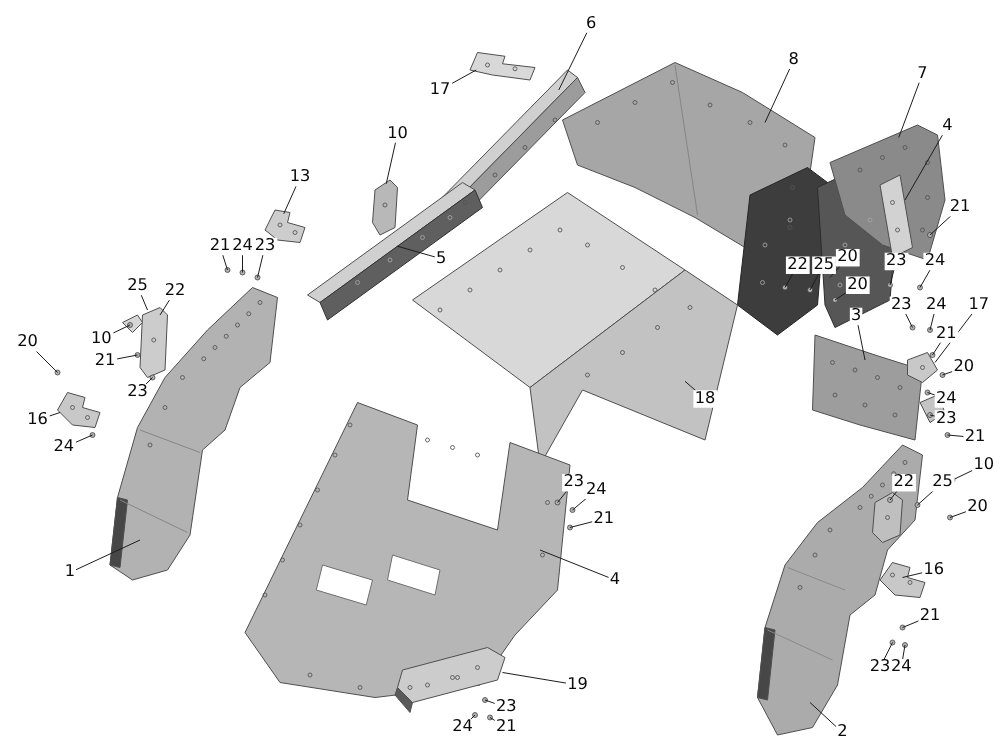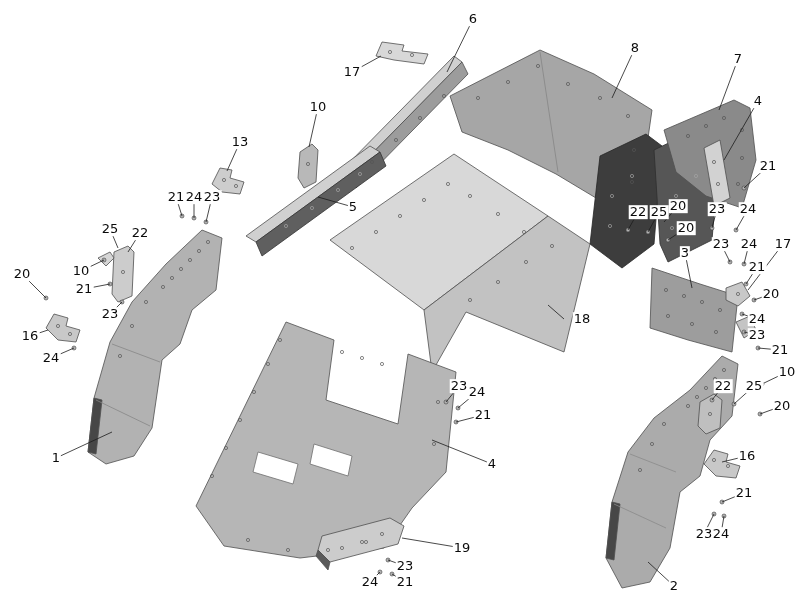--- a/index.html
+++ b/index.html
@@ -307,21 +307,21 @@
       <div class="callout" style="left: 721px; top: 244px;">23</div>
       <div class="callout" style="left: 749px; top: 244px;">24</div>
       <div class="callout" style="left: 783px; top: 244px;">17</div>
       <div class="callout" style="left: 22px; top: 274px;">20</div>
       <div class="callout" style="left: 81px; top: 271px;">10</div>
       <div class="callout" style="left: 84px; top: 289px;">21</div>
       <div class="callout" style="left: 685px; top: 253px;">3</div>
       <div class="callout" style="left: 757px; top: 267px;">21</div>
       <div class="callout" style="left: 771px; top: 294px;">20</div>
       <div class="callout" style="left: 110px; top: 314px;">23</div>
-      <div class="callout" style="left: 564px; top: 319px; margin-left: 18px;">18</div>
+      <div class="callout" style="left: 564px; top: 319px;">18</div>
       <div class="callout" style="left: 757px; top: 319px;">24</div>
       <div class="callout" style="left: 30px; top: 336px;">16</div>
       <div class="callout" style="left: 757px; top: 335px;">23</div>
       <div class="callout" style="left: 780px; top: 350px;">21</div>
       <div class="callout" style="left: 51px; top: 358px;">24</div>
       <div class="callout" style="left: 787px; top: 372px;">10</div>
       <div class="callout" style="left: 723px; top: 386px;">22</div>
       <div class="callout" style="left: 754px; top: 386px;">25</div>
       <div class="callout" style="left: 459px; top: 386px;">23</div>
       <div class="callout" style="left: 477px; top: 392px;">24</div>

